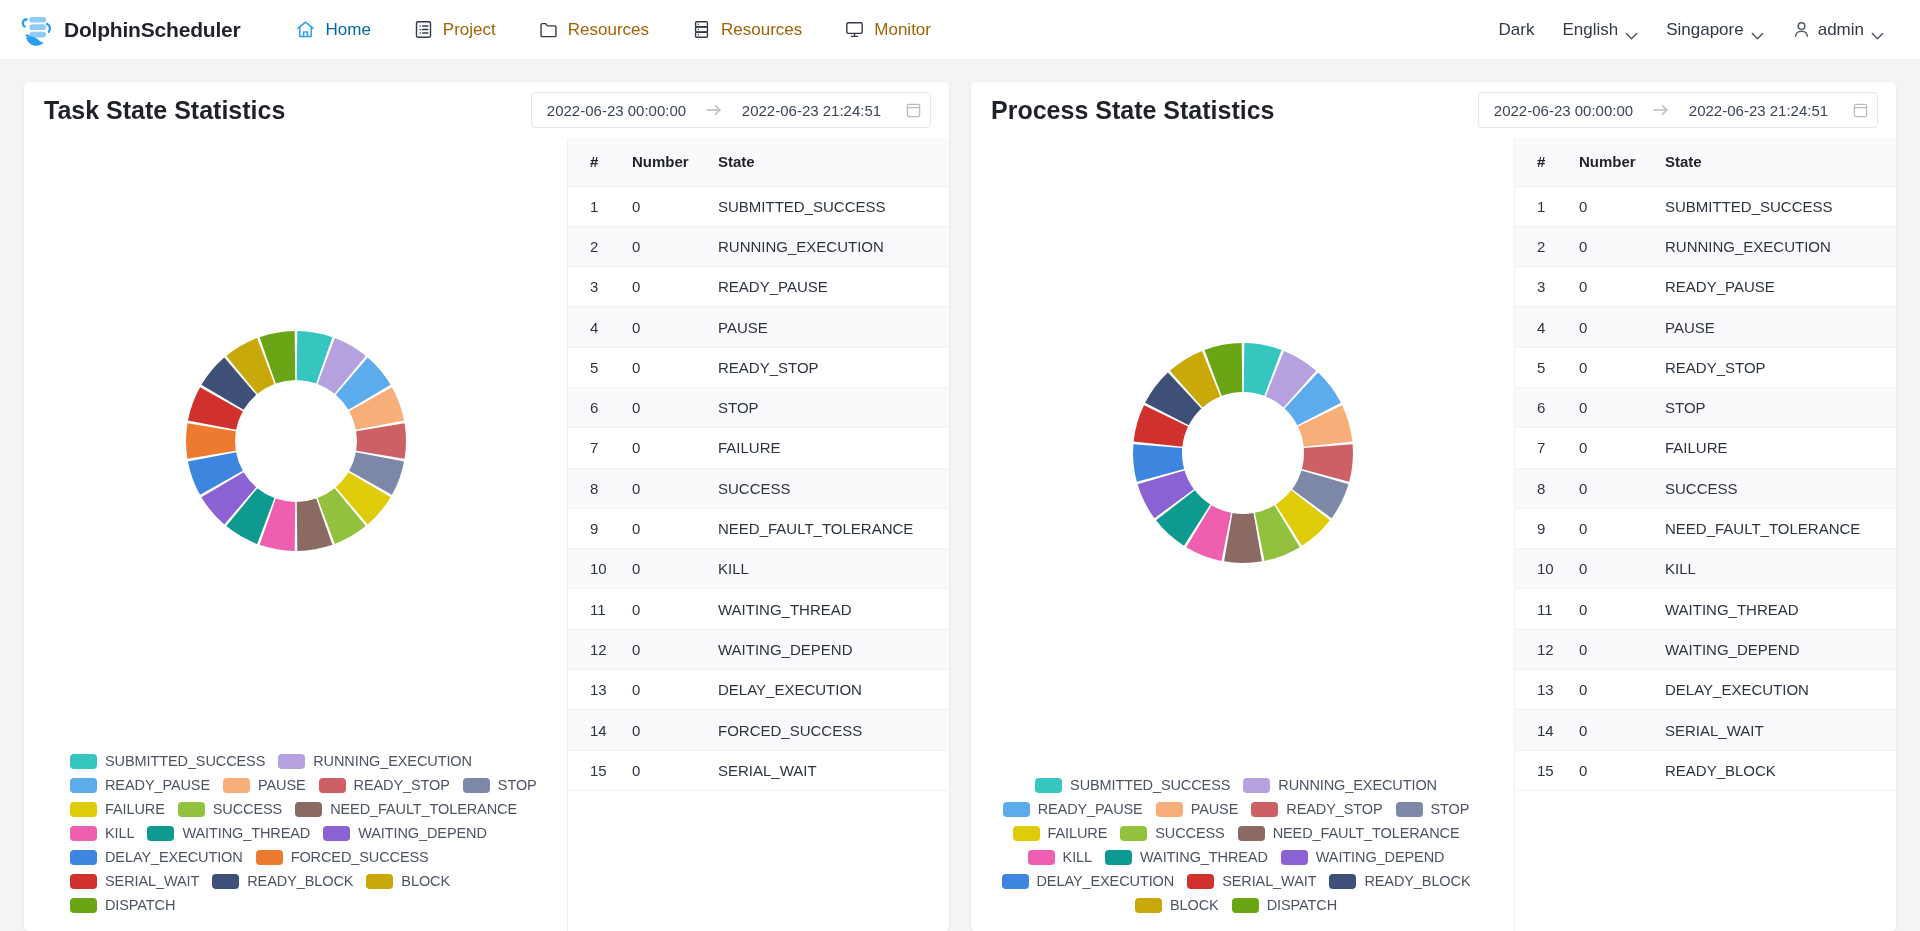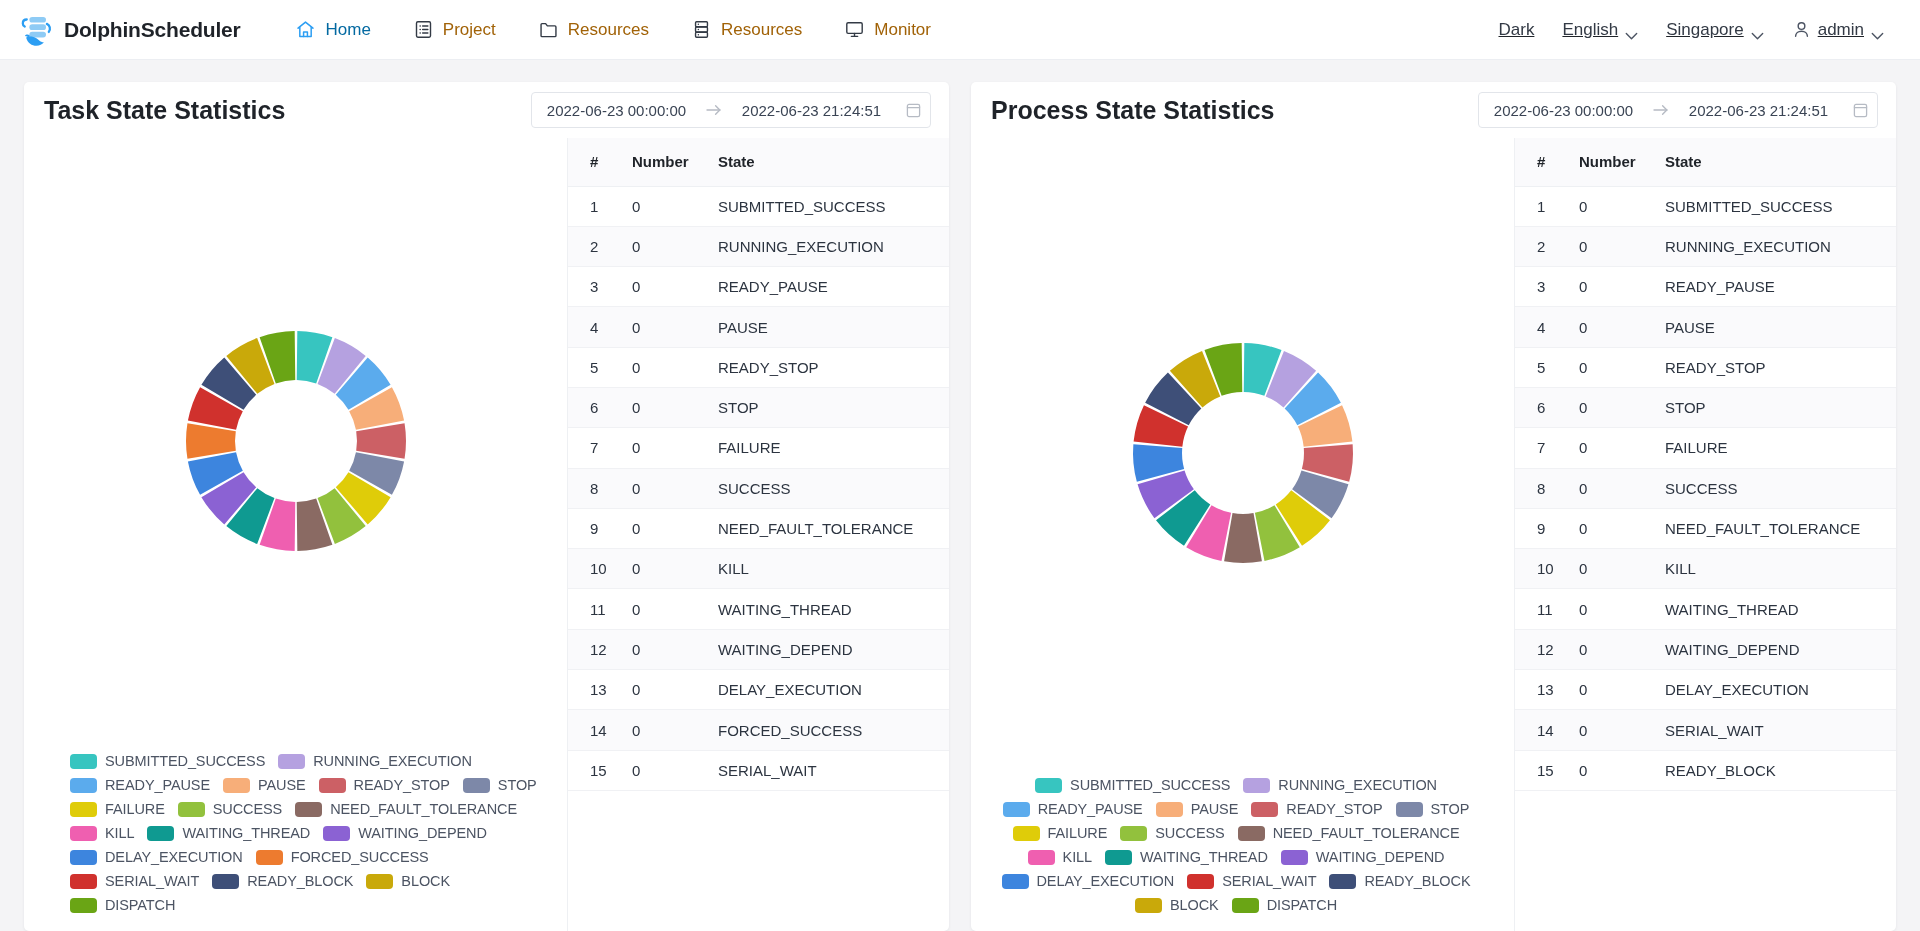--- a/index.html
+++ b/index.html
@@ -26,21 +26,21 @@
   .nav { display: flex; align-items: center; margin-left: 34px; gap: 0; }
   .nav-item {
     display: flex; align-items: center; gap: 9px;
     padding: 0 21px; height: 60px; cursor: pointer;
     font-size: 17px; color: #a16207; white-space: nowrap;
   }
   .nav-item.active { color: #0369a1; }
   .nav-item .ico { display: flex; width: 21px; height: 21px; }
   .nav-item svg { width: 21px; height: 21px; display: block; }
 
-  .top-right { margin-left: auto; display: flex; align-items: center; gap: 0; text-decoration: underline; }
+  .top-right { margin-left: auto; display: flex; align-items: center; gap: 0; }
   .tr-item {
     display: flex; align-items: center; gap: 7px;
     font-size: 17px; color: #333a45; cursor: pointer;
     padding: 0 14px; white-space: nowrap;
   }
   .caret { width: 13px; height: 8px; display: block; }
   .user-ico { width: 19px; height: 19px; display: block; }
 
   
   .board {

